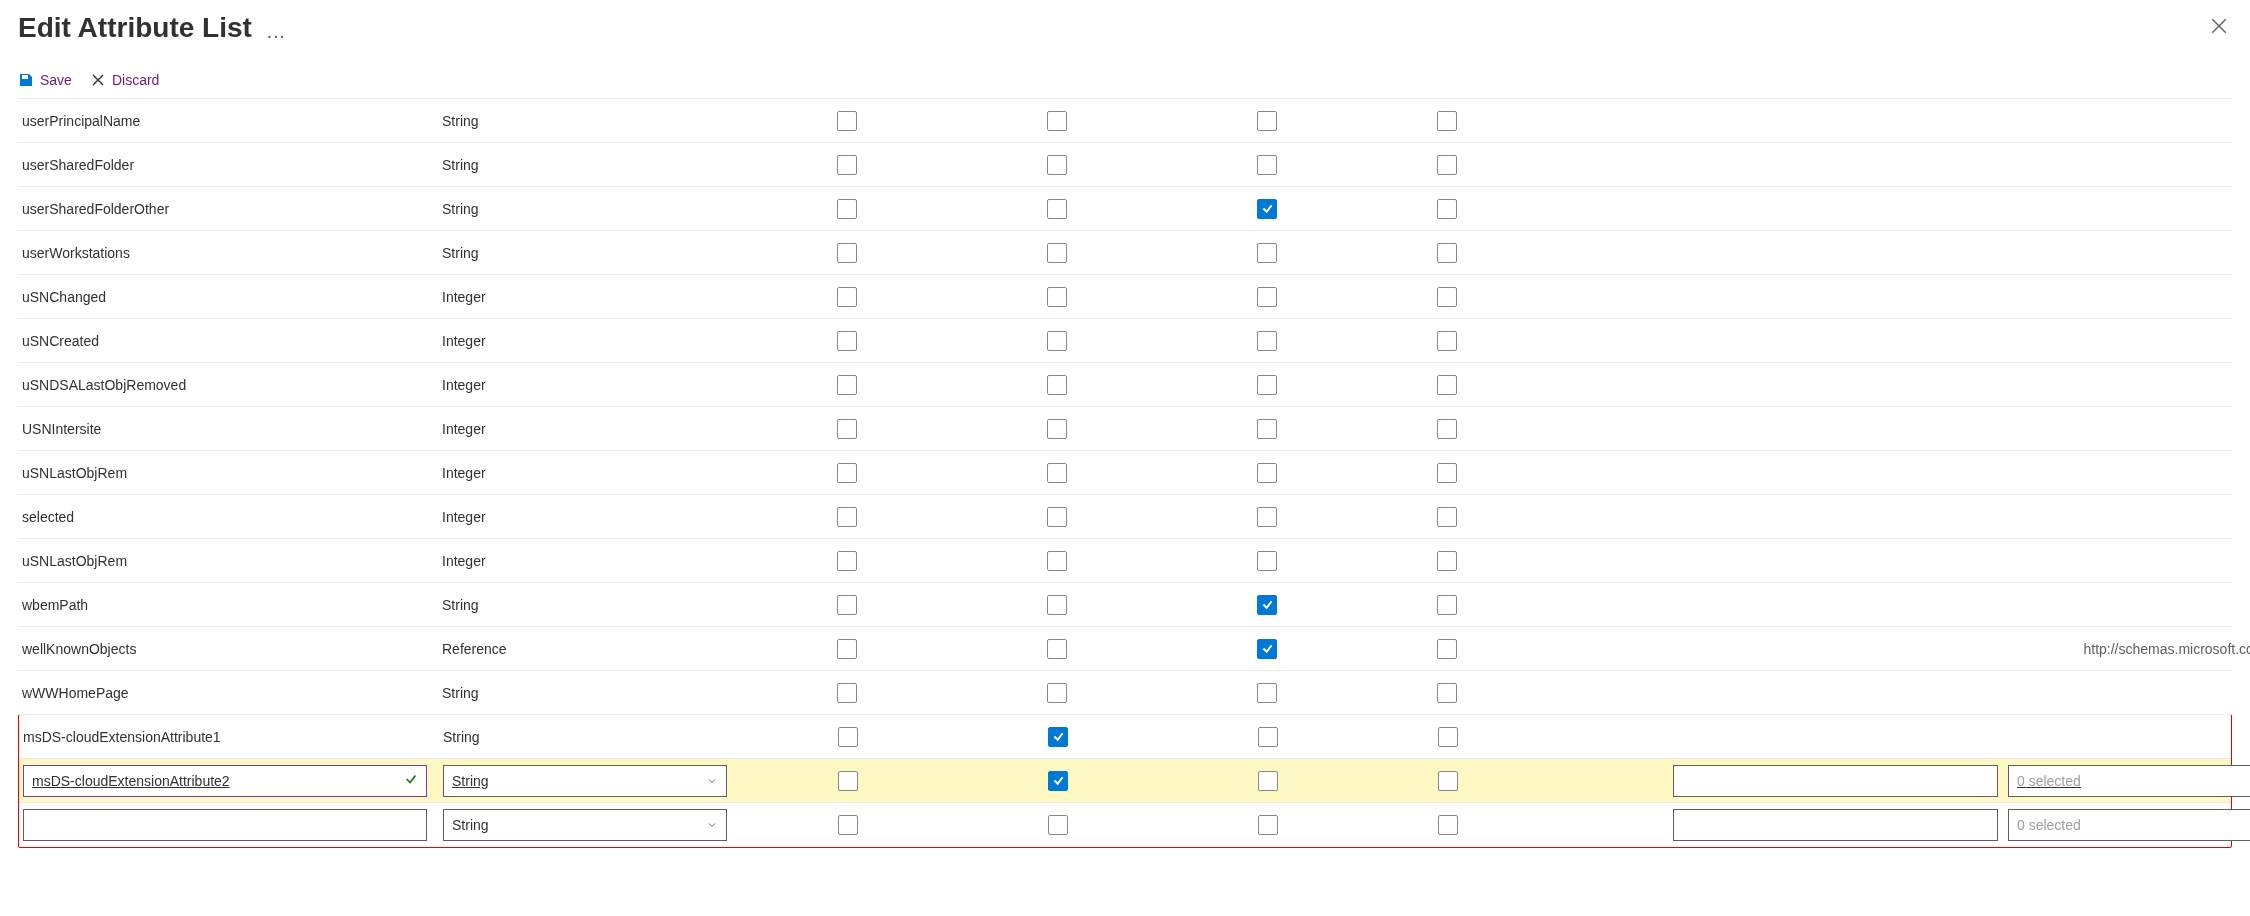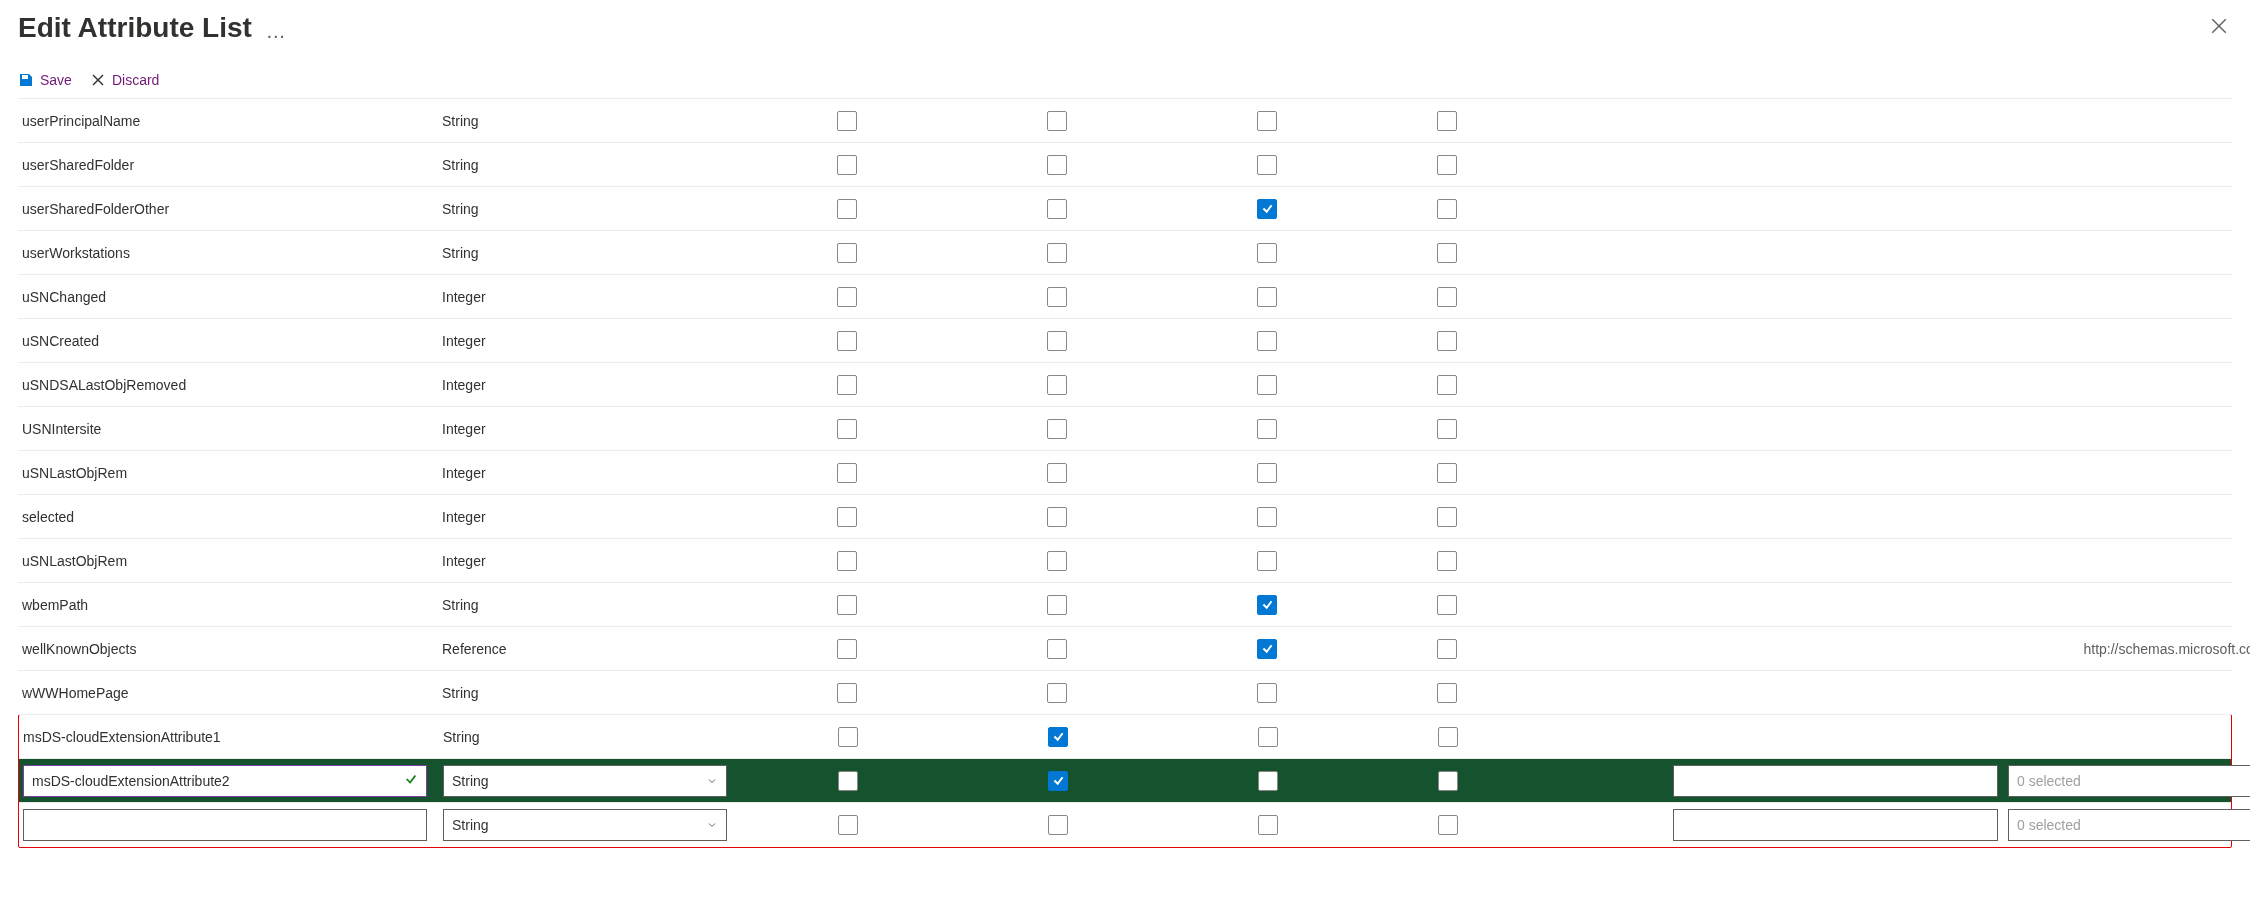--- a/index.html
+++ b/index.html
@@ -19,21 +19,21 @@
   .discard-ico { stroke: #323130; fill: none; stroke-width: 1.4; }
 
   .grid { display: flex; flex-direction: column; }
   .row { display: grid;
          grid-template-columns: 420px 300px 210px 210px 210px 150px 150px 335px 300px 45px;
          align-items: center;
          border-bottom: 1px solid #edebe9;
          height: 44px;
          padding: 0 4px;
          font-size: 14px; }
-  .row.sel { background: #14532d; }
+  .row.sel { background: #fef9c3; text-decoration: underline; }
 
   .cb { width: 20px; height: 20px; border: 1px solid #8a8886; border-radius: 2px; display: inline-flex; align-items: center; justify-content: center; background: #fff; }
   .cb.checked { background: #0078d4; border-color: #0078d4; }
   .cb.checked svg { stroke: #fff; stroke-width: 2.5; fill: none; width: 13px; height: 13px; }
 
   .secondary-text { color: #605e5c; font-size: 14px; text-align: right; padding-right: 8px; }
 
   .input-box { border: 1px solid #605e5c; height: 32px; display: flex; align-items: center; padding: 0 8px; background: #fff; font-size: 14px; }
   .input-box.valid { border-color: #7a3e9d; position: relative; }
   .valid-check { margin-left: auto; color: #107c10; }

